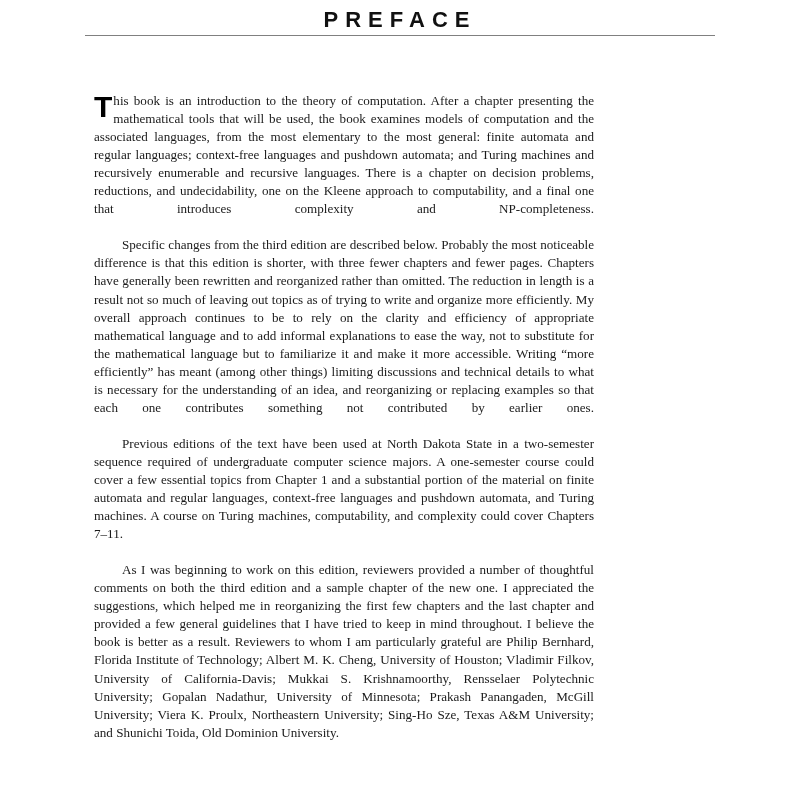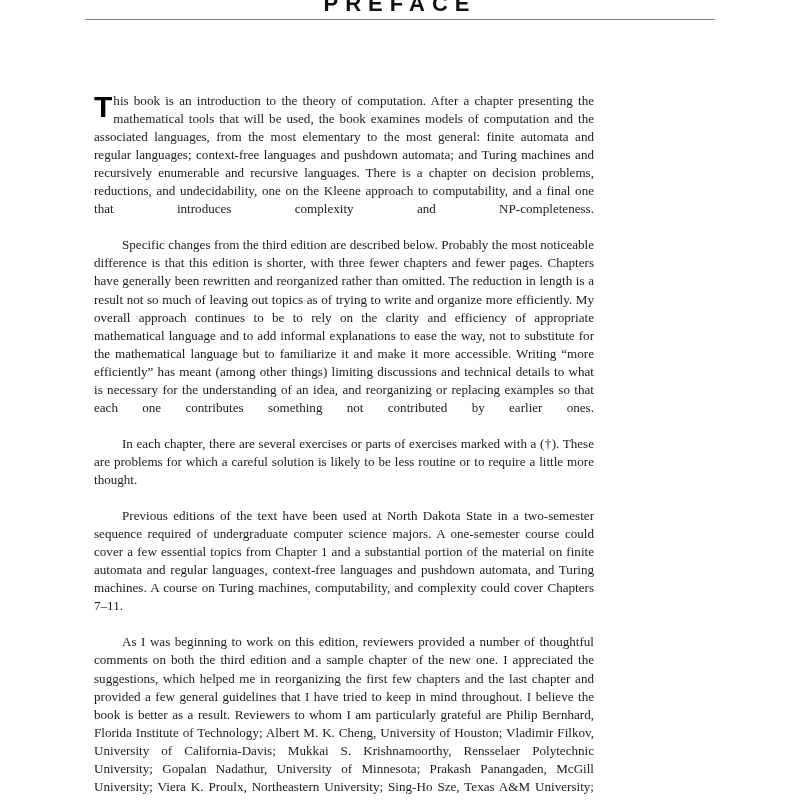--- a/index.html
+++ b/index.html
@@ -19,21 +19,21 @@
   .page {
     position: relative;
     width: 800px;
     height: 800px;
     box-sizing: border-box;
   }
 
   
   .page-header {
     position: absolute;
-    top: 0;
+    top: 16px;
     left: 85px;
     width: 630px;
     height: 26px;
   }
 
   .page-title {
     position: absolute;
     top: -9px;
     left: 0;
     width: 630px;
@@ -114,21 +114,20 @@
   </div>
 
   <div class="body-copy">
 
     <p class="para first">
       <span class="drop-cap">T</span><span>his book is an introduction to the theory of computation. After a chapter presenting the mathematical tools that will be used, the book examines models of computation and the associated languages, from the most elementary to the most general: finite automata and regular languages; context-free languages and pushdown automata; and Turing machines and recursively enumerable and recursive languages. There is a chapter on decision problems, reductions, and undecidability, one on the Kleene approach to computability, and a final one that introduces complexity and </span><span class="italic">NP</span><span>-completeness.</span>
     </p>
 
     <p class="para"><span>Specific changes from the third edition are described below. Probably the most noticeable difference is that this edition is shorter, with three fewer chapters and fewer pages. Chapters have generally been rewritten and reorganized rather than omitted. The reduction in length is a result not so much of leaving out topics as of trying to write and organize more efficiently. My overall approach continues to be to rely on the clarity and efficiency of appropriate mathematical language and to add informal explanations to ease the way, not to substitute for the mathematical language but to familiarize it and make it more accessible. Writing “more efficiently” has meant (among other things) limiting discussions and technical details to what is necessary for the understanding of an idea, and reorganizing or replacing examples so that each one contributes something not contributed by earlier ones.</span></p>
 
-    <p class="para"><span>In each chapter, there are several exercises or parts of exercises marked with a (†). These are problems for which a careful solution is likely to be less routine or to require a little more thought.</span></p>
 
     <p class="para"><span>Previous editions of the text have been used at North Dakota State in a two-semester sequence required of undergraduate computer science majors. A one-semester course could cover a few essential topics from Chapter 1 and a substantial portion of the material on finite automata and regular languages, context-free languages and pushdown automata, and Turing machines. A course on Turing machines, computability, and complexity could cover Chapters 7–11.</span></p>
 
     <p class="para no-stretch"><span>As I was beginning to work on this edition, reviewers provided a number of thoughtful comments on both the third edition and a sample chapter of the new one. I appreciated the suggestions, which helped me in reorganizing the first few chapters and the last chapter and provided a few general guidelines that I have tried to keep in mind throughout. I believe the book is better as a result. Reviewers to whom I am particularly grateful are Philip Bernhard, Florida Institute of Technology; Albert M. K. Cheng, University of Houston; Vladimir Filkov, University of California-Davis; Mukkai S. Krishnamoorthy, Rensselaer Polytechnic University; Gopalan Nadathur, University of Minnesota; Prakash Panangaden, McGill University; Viera K. Proulx, Northeastern University; Sing-Ho Sze, Texas A&amp;M University; and Shunichi Toida, Old Dominion University.</span></p>
 
   </div>
 
 </div>
 
 </body></html>

